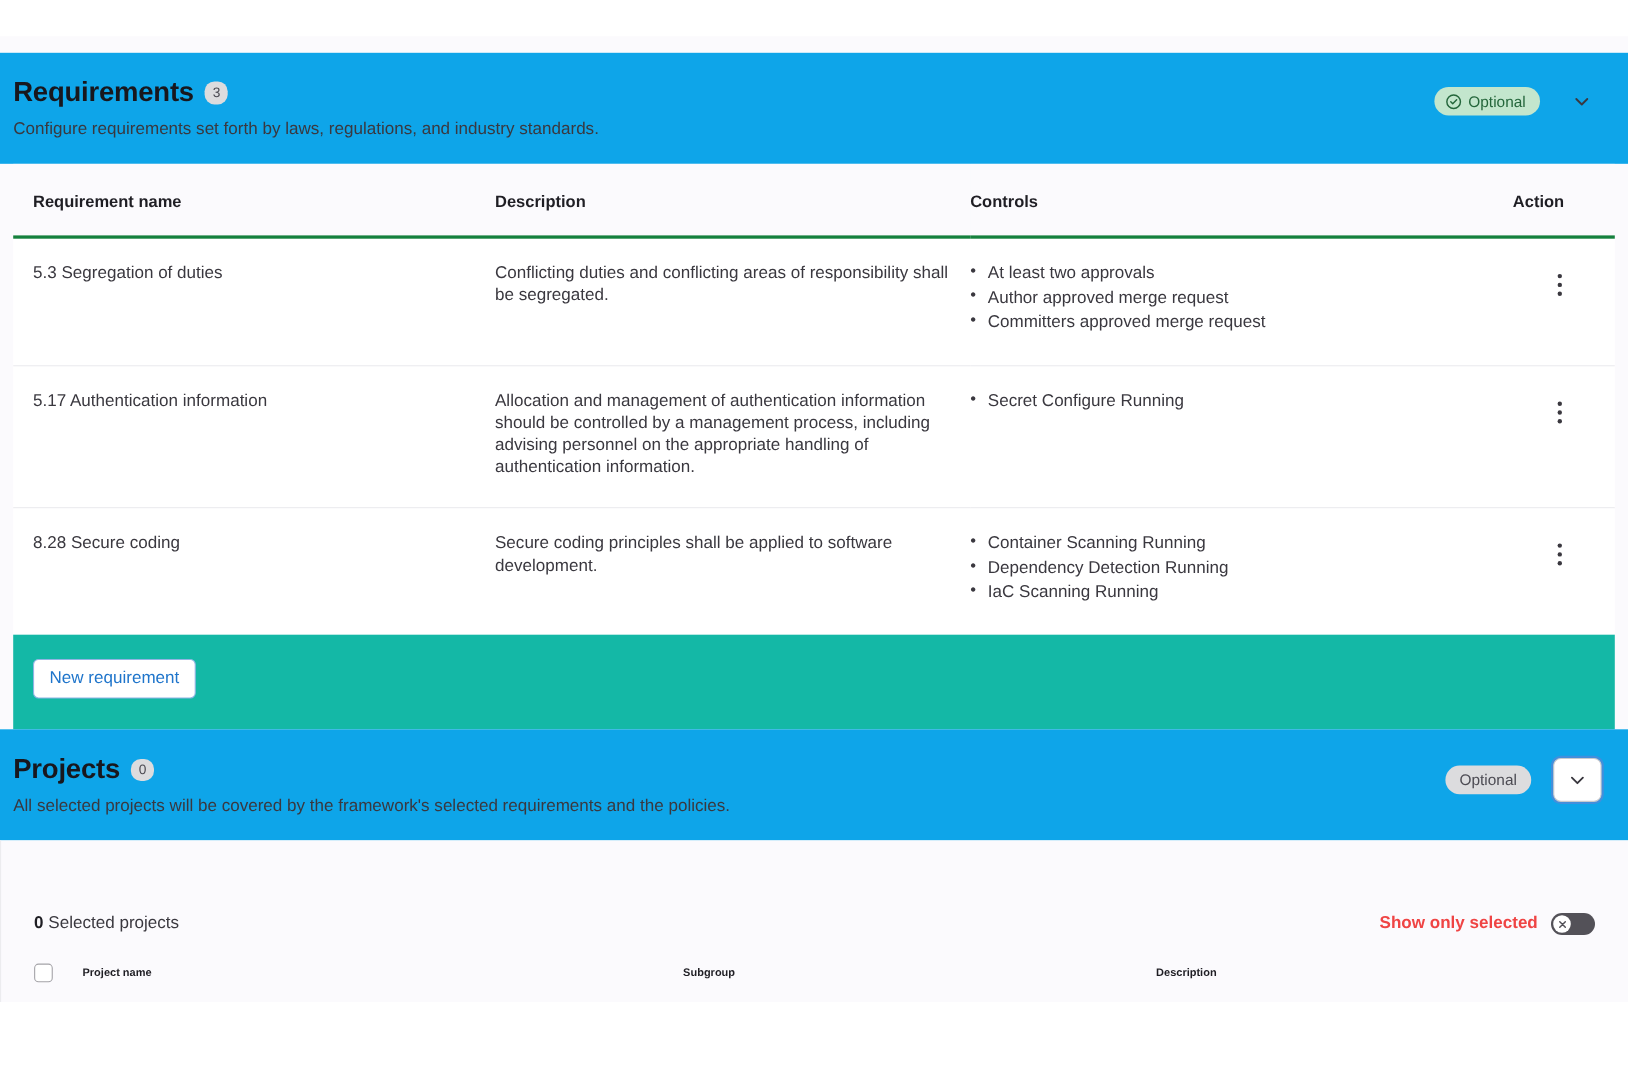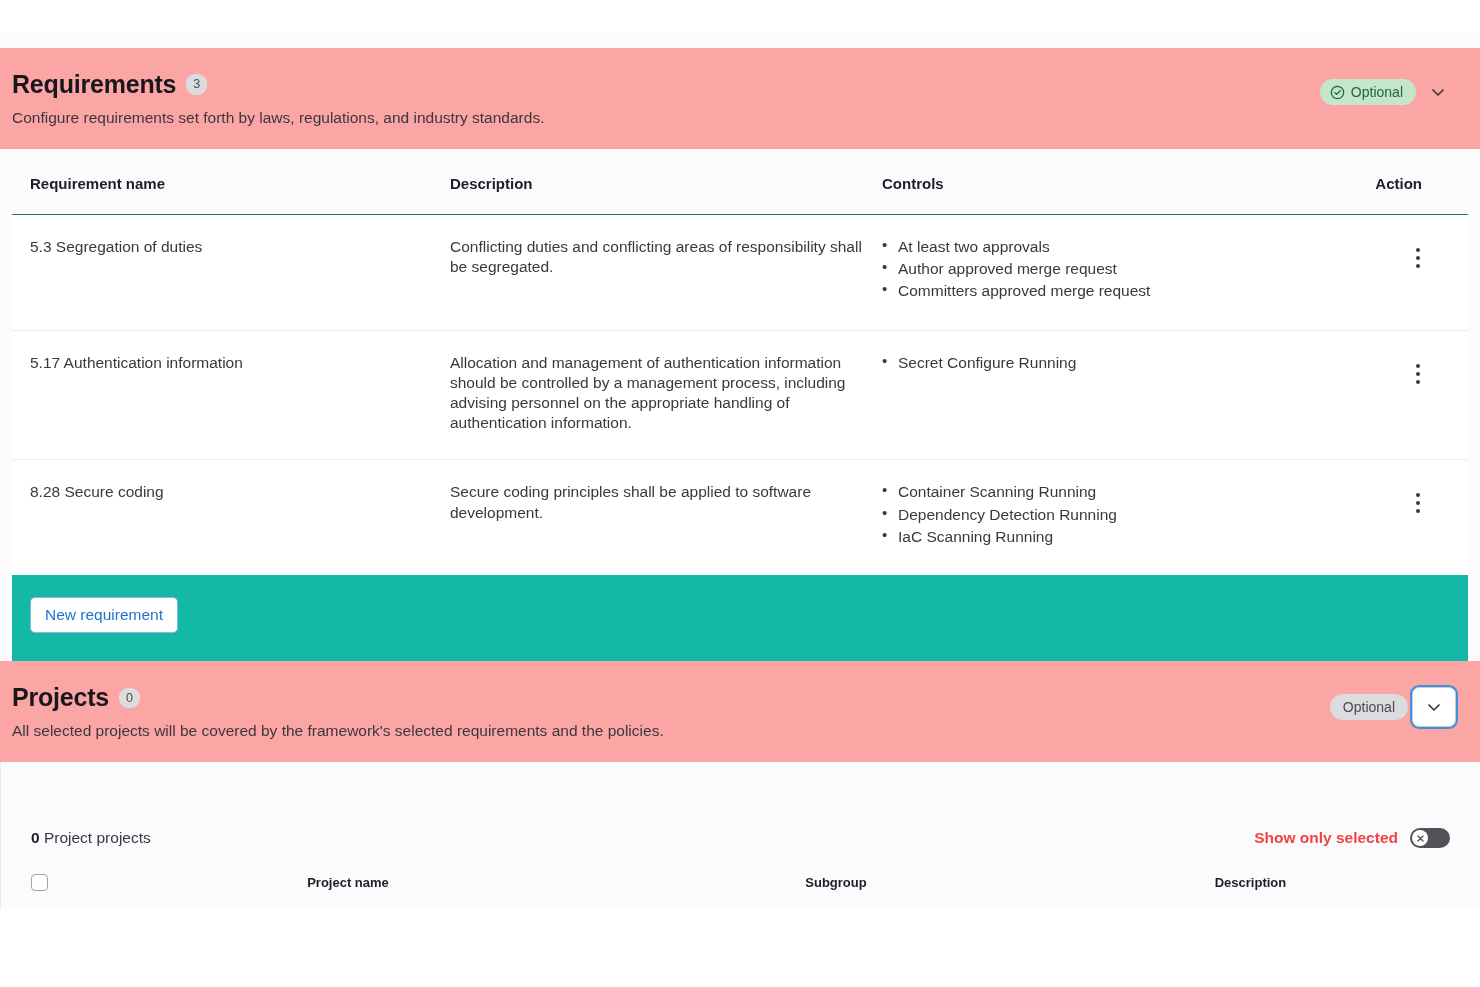--- a/index.html
+++ b/index.html
@@ -12,38 +12,38 @@
   }
 
   .page { width: 1480px; height: 987px; position: relative; background:#ffffff; }
 
   
   .top-gap { height: 33px; background:#ffffff; }
   .top-thin { height: 15px; background:#fbfafd; }
 
   
   .section-head {
-    background:#fca5a5;
+    background:#0ea5e9;
     padding: 22px 24px 20px 12px;
     display:flex; align-items:flex-start; justify-content:space-between;
   }
   .sh-left { padding-left: 0px; }
   .sh-title-row { display:flex; align-items:center; gap:10px; }
   .sh-title {
     font-size: 25px; font-weight: 700; letter-spacing:-0.2px; color:#18171d;
     line-height: 1.15;
   }
   .sh-count {
     background:#dcdcde; color:#4c4b53; border-radius:9px;
     font-size:12.5px; line-height:1; padding:4px 7px 4px 7px; min-width:10px;
     text-align:center; font-weight:400;
   }
   .sh-desc { font-size:15.5px; color:#3a383f; margin-top:9px; line-height:1.35; }
 
-  .sh-right { display:flex; align-items:center; gap:4px; padding-top:4px; }
+  .sh-right { display:flex; align-items:center; gap:20px; padding-top:4px; }
 
   .badge {
     display:inline-flex; align-items:center; gap:6px;
     border-radius:14px; font-size:14px; padding:5px 13px 5px 10px;
     white-space:nowrap;
   }
   .badge-green { background:#c3e6cd; color:#24663b; }
   .badge-gray  { background:#dcdcde; color:#4c4b53; padding:5px 13px; }
   .badge svg { display:block; }
 
@@ -70,21 +70,21 @@
   .req-table th.c1 { width: 438px; padding-left:18px; }
   .req-table th.c2 { width: 432px; }
   .req-table th.c3 { width: 478px; }
   .req-table th.c4 { text-align:right; padding-right:46px; }
 
   .req-table td {
     background:#ffffff; vertical-align:top;
     padding: 22px 0 26px 0; font-size:15.5px; color:#3a383f; line-height:1.3;
     border-top:1px solid #ececef;
   }
-  .req-table tr:first-child td { border-top:1px solid #15803d; }
+  .req-table tr:first-child td { border-top:3px solid #15803d; }
   .req-table td.c1 { padding-left:18px; color:#3a383f; }
   .req-table td.c4 { text-align:right; padding-right:40px; }
 
   .ctrl-list { list-style:none; }
   .ctrl-list li { position:relative; padding-left:16px; line-height:1.25; margin-bottom:3px; }
   .ctrl-list li:before {
     content:"•"; position:absolute; left:0; top:-1px; font-size:15px; color:#3a383f;
   }
 
   .kebab {
@@ -133,21 +133,21 @@
   }
   .toggle .knob {
     position:absolute; top:2px; left:2px; width:16px; height:16px;
     border-radius:50%; background:#fff; display:flex;
     align-items:center; justify-content:center;
   }
   .toggle .knob svg { display:block; }
 
   .proj-table { width:100%; border-collapse:collapse; table-layout:fixed; margin-top:26px; }
   .proj-table th {
-    text-align:center; font-size:13px; font-weight:700; color:#1f1e24;
+    text-align:left; font-size:10px; font-weight:700; color:#1f1e24;
     padding-bottom:18px;
   }
   .proj-table th.pc0 { width:44px; }
   .proj-table th.pc1 { width:546px; }
   .proj-table th.pc2 { width:430px; }
 
   .checkbox {
     width:17px; height:17px; border:1px solid #a4a3a8; border-radius:4px;
     background:#fff; display:block; cursor:pointer;
   }
@@ -283,21 +283,21 @@
     </div>
   </div>
 
   <div class="proj-body">
     <div class="proj-inner">
 
 
       <div class="sel-row">
         <div class="sel-left">
           <b>0</b>
-          <span>Project projects</span>
+          <span>Selected projects</span>
         </div>
         <div class="sel-right">
           <span class="sel-right-label">Show only selected</span>
           <span class="toggle">
             <span class="knob">
               <span>
                 <svg width="9" height="9" viewBox="0 0 10 10" fill="none">
                   <path d="M2.2 2.2 L7.8 7.8 M7.8 2.2 L2.2 7.8" stroke="#535158" stroke-width="1.5" stroke-linecap="round"></path>
                 </svg>
               </span>

